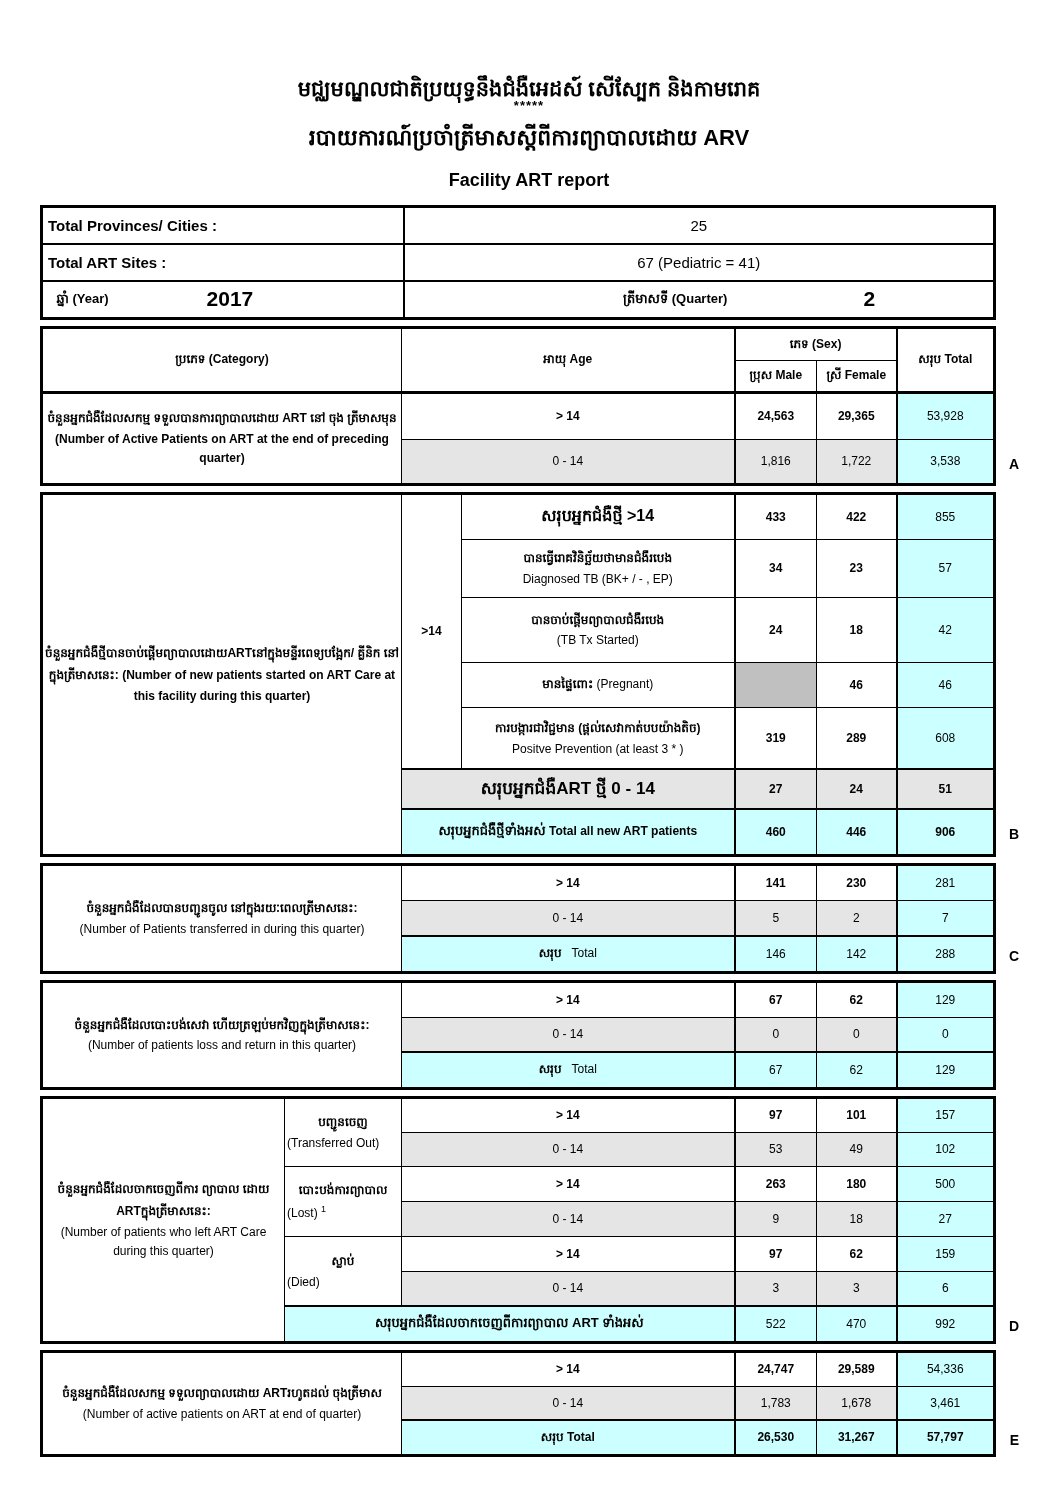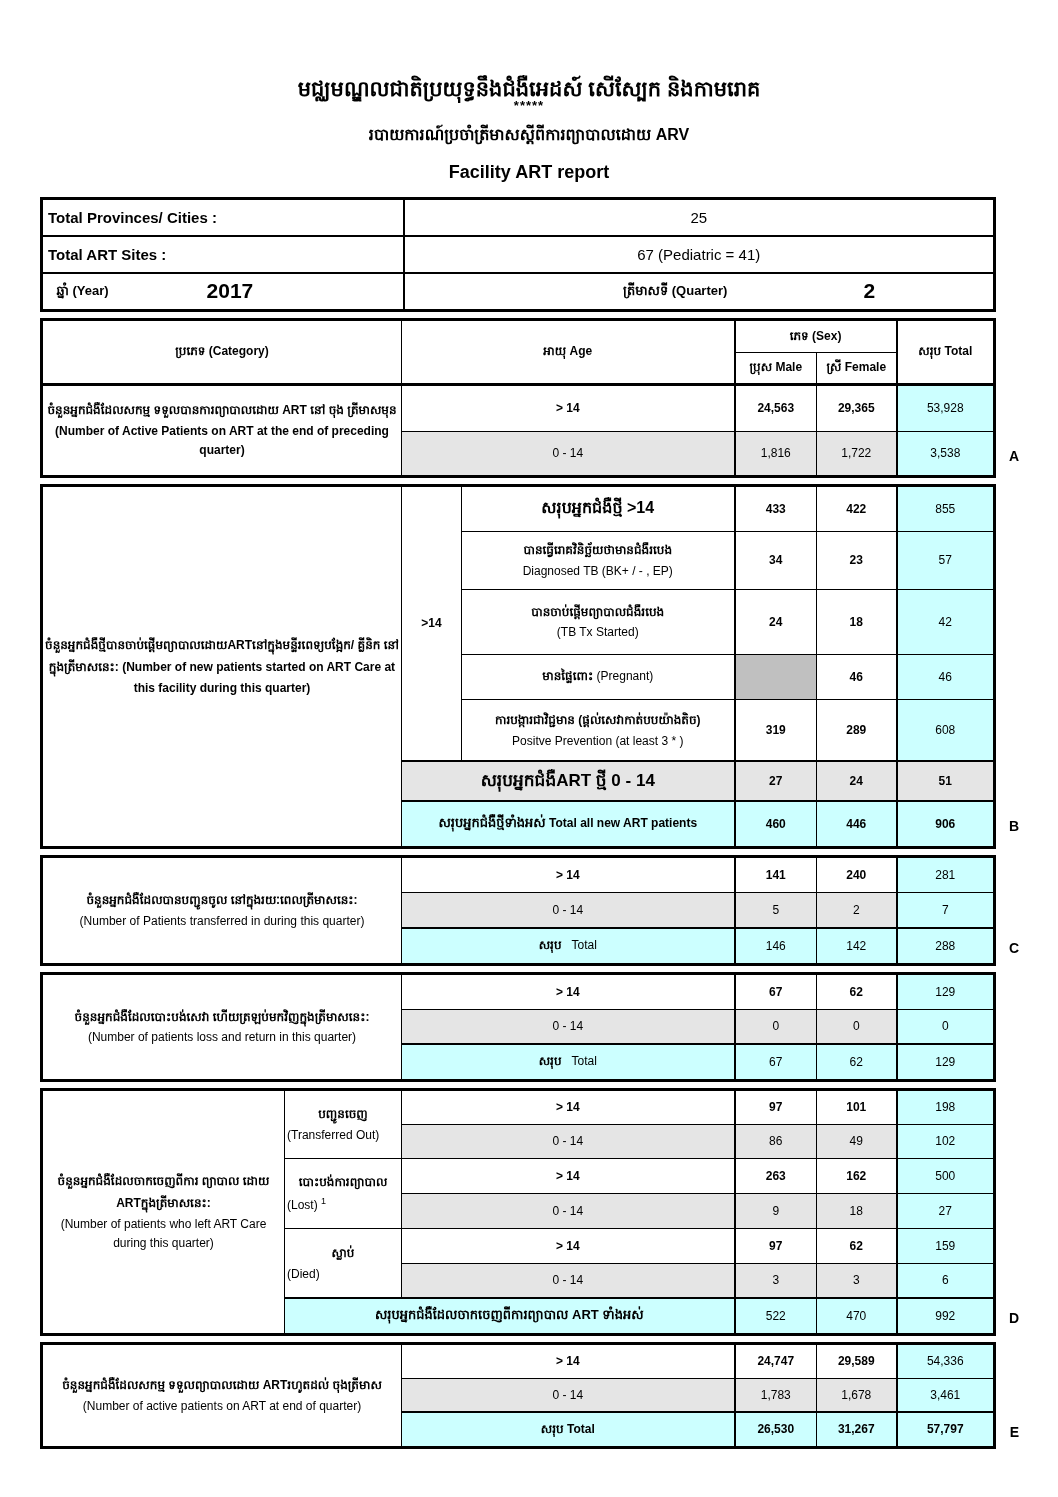--- a/index.html
+++ b/index.html
@@ -4,21 +4,21 @@
 <style>
   html,body{margin:0;padding:0;background:#fff;}
   body{font-family:"Liberation Sans","DejaVu Sans",sans-serif;color:#000;}
   .page{position:relative;width:1058px;height:1497px;background:#fff;overflow:hidden;}
 
   
   .hdr-block{text-align:center;padding-top:76px;}
   .kh-title{font-size:21px;font-weight:bold;line-height:1.2;}
   .en-title{font-size:13px;font-weight:bold;margin-top:10px;}
   .stars{font-size:13px;font-weight:bold;letter-spacing:1px;line-height:0.8;}
-  .kh-report{font-size:16px;font-weight:bold;margin-top:12px;}
+  .kh-report{font-size:22px;font-weight:bold;margin-top:12px;}
   .en-report{font-size:18px;font-weight:bold;margin-top:14px;}
 
   
   .info-tbl{border-collapse:collapse;table-layout:fixed;margin:14px 0 0 40px;width:953px;padding-left:40px;}
   .info-tbl td{border:2px solid #000;height:33px;position:relative;font-size:15px;vertical-align:middle;}
   .info-tbl{border:3px solid #000;}
   .info-label{font-weight:bold;padding-left:5px;font-size:15.5px;}
   .info-center{text-align:center;font-size:15px;}
   .abs{position:absolute;top:50%;transform:translate(-50%,-50%);white-space:nowrap;}
   .big-num{font-size:21px;font-weight:bold;}
@@ -217,21 +217,21 @@
           <col style="width:98px">
         </colgroup>
       <tbody>
           <tr style="height:36px">
         <td colspan="2" rowspan="3" class="cat-cell">
           <span class="kh">ចំនួនអ្នកជំងឺដែលបានបញ្ជូនចូល នៅក្នុងរយៈពេលត្រីមាសនេះ:</span><br>
           <span class="en">(Number of Patients transferred in during this quarter)</span>
         </td>
         <td colspan="2" class="b">&gt; 14</td>
         <td class="num b bl2">141</td>
-        <td class="num b">240</td>
+        <td class="num b">230</td>
         <td class="num cyan bl2">281</td>
       </tr>
       <tr style="height:36px">
         <td colspan="2" class="yellow">0 - 14</td>
         <td class="num yellow bl2">5</td>
         <td class="num yellow">2</td>
         <td class="num cyan bl2">7</td>
       </tr>
       <tr style="height:36px">
         <td colspan="2" class="cyan bt2">
@@ -305,36 +305,36 @@
           <span class="kh">ចំនួនអ្នកជំងឺដែលចាកចេញពីការ ព្យាបាល ដោយ ARTក្នុងត្រីមាសនេះ:</span><br>
           <span class="en">(Number of patients who left ART Care during this quarter)</span>
         </td>
         <td rowspan="2" class="left">
           <div class="kh">បញ្ជូនចេញ</div>
           <div class="en" style="text-align:left">(Transferred Out)</div>
         </td>
         <td colspan="2" class="b">&gt; 14</td>
         <td class="num b bl2">97</td>
         <td class="num b">101</td>
-        <td class="num cyan bl2">198</td>
+        <td class="num cyan bl2">157</td>
       </tr>
       <tr style="height:34px">
         <td colspan="2" class="yellow">0 - 14</td>
-        <td class="num yellow bl2">86</td>
+        <td class="num yellow bl2">53</td>
         <td class="num yellow">49</td>
         <td class="num cyan bl2">102</td>
       </tr>
       <tr style="height:35px">
         <td rowspan="2" class="left">
           <div class="kh">បោះបង់ការព្យាបាល</div>
           <div class="en" style="text-align:left"><span>(Lost)</span> <sup>1</sup></div>
         </td>
         <td colspan="2" class="b">&gt; 14</td>
         <td class="num b bl2">263</td>
-        <td class="num b">162</td>
+        <td class="num b">180</td>
         <td class="num cyan bl2">500</td>
       </tr>
       <tr style="height:35px">
         <td colspan="2" class="yellow">0 - 14</td>
         <td class="num yellow bl2">9</td>
         <td class="num yellow">18</td>
         <td class="num cyan bl2">27</td>
       </tr>
       <tr style="height:35px">
         <td rowspan="2" class="left">

